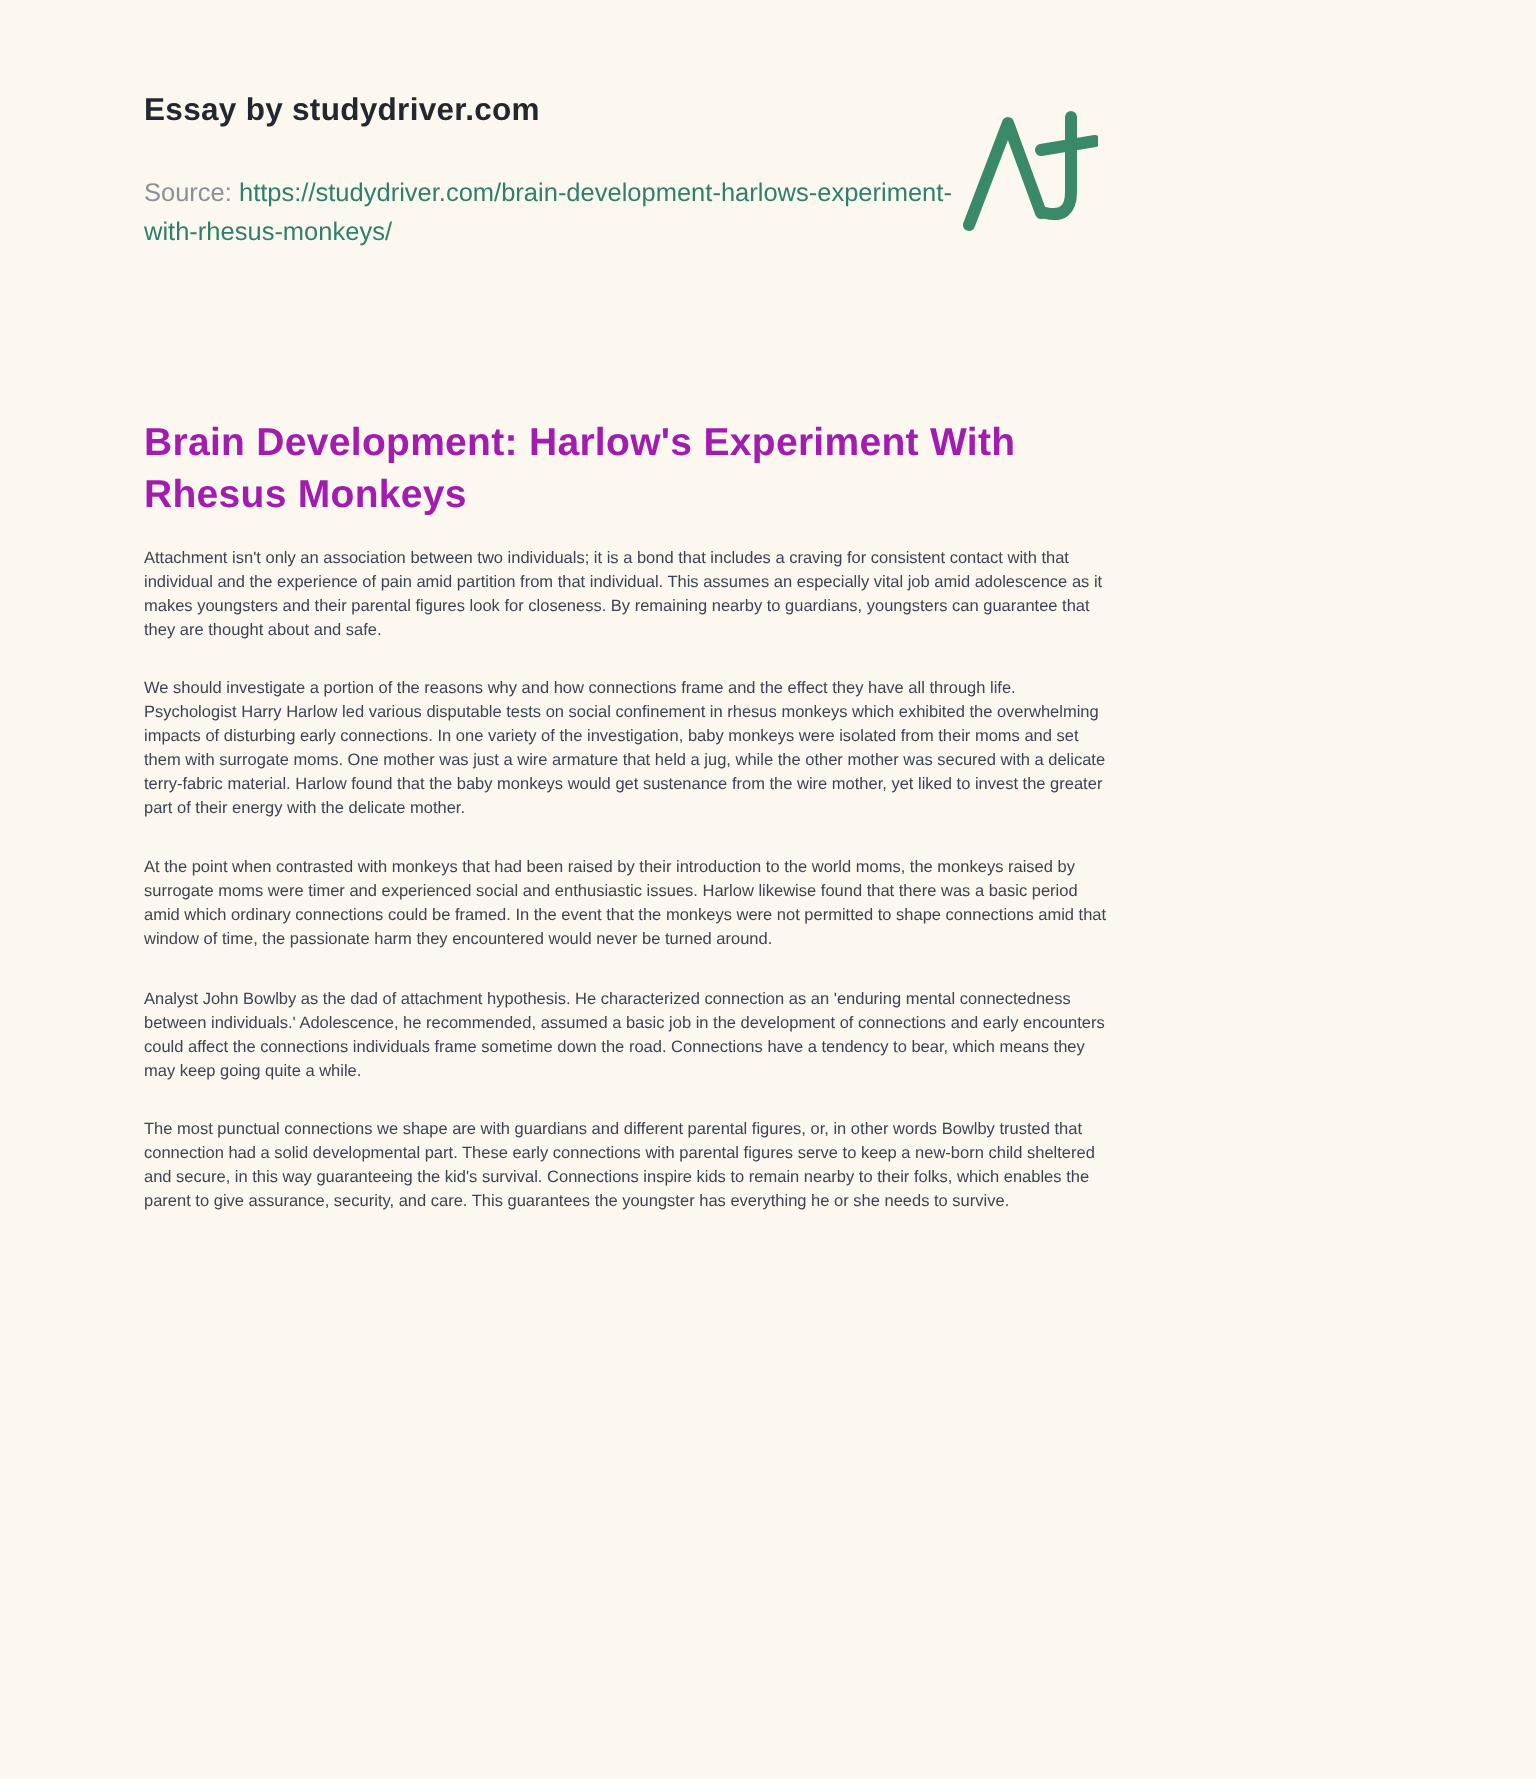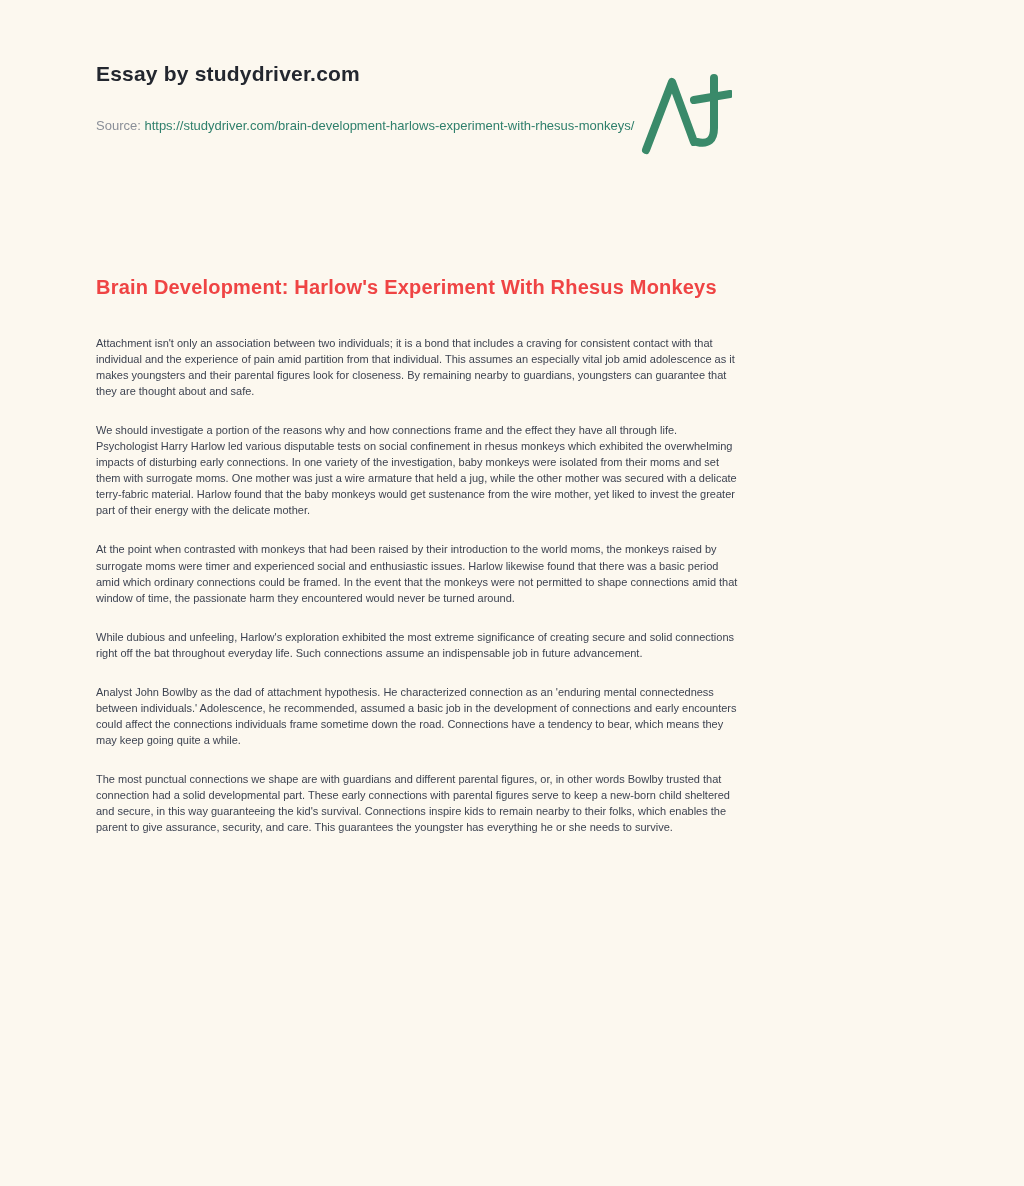--- a/index.html
+++ b/index.html
@@ -26,41 +26,41 @@
     max-width:660px;
   }
   .essay-by{
     font-size:21px;
     font-weight:bold;
     color:#23272f;
     margin:0 0 30px 0;
     letter-spacing:.2px;
   }
   .source-line{
-    font-size:13px;
+    font-size:17px;
     line-height:1.55;
     color:#8a8f98;
     margin:0;
   }
   .source-line a{
     color:#2e7f6b;
     text-decoration:none;
     word-break:break-word;
   }
   .logo{
     margin-top:8px;
     margin-right:8px;
     flex:0 0 auto;
   }
   .title{
-    font-size:20px;
+    font-size:26px;
     line-height:1.35;
     font-weight:bold;
-    color:#ef4444;
-    margin:108px 0 34px 0;
+    color:#a21caf;
+    margin:108px 0 17px 0;
     letter-spacing:.2px;
   }
   .body-text p{
     font-size:11px;
     line-height:1.46;
     margin:0 0 23px 0;
     color:#3d4351;
   }
 </style>
 </head>
@@ -86,18 +86,17 @@
       </svg>
     </div>
   </div>
 
   <h1 class="title">Brain Development: Harlow's Experiment With Rhesus Monkeys</h1>
 
   <div class="body-text">
       <p>Attachment isn't only an association between two individuals; it is a bond that includes a craving for consistent contact with that individual and the experience of pain amid partition from that individual. This assumes an especially vital job amid adolescence as it makes youngsters and their parental figures look for closeness. By remaining nearby to guardians, youngsters can guarantee that they are thought about and safe.</p>
       <p>We should investigate a portion of the reasons why and how connections frame and the effect they have all through life. Psychologist Harry Harlow led various disputable tests on social confinement in rhesus monkeys which exhibited the overwhelming impacts of disturbing early connections. In one variety of the investigation, baby monkeys were isolated from their moms and set them with surrogate moms. One mother was just a wire armature that held a jug, while the other mother was secured with a delicate terry-fabric material. Harlow found that the baby monkeys would get sustenance from the wire mother, yet liked to invest the greater part of their energy with the delicate mother.</p>
       <p>At the point when contrasted with monkeys that had been raised by their introduction to the world moms, the monkeys raised by surrogate moms were timer and experienced social and enthusiastic issues. Harlow likewise found that there was a basic period amid which ordinary connections could be framed. In the event that the monkeys were not permitted to shape connections amid that window of time, the passionate harm they encountered would never be turned around.</p>
-      <p>While dubious and unfeeling, Harlow's exploration exhibited the most extreme significance of creating secure and solid connections right off the bat throughout everyday life. Such connections assume an indispensable job in future advancement.</p>
       <p>Analyst John Bowlby as the dad of attachment hypothesis. He characterized connection as an 'enduring mental connectedness between individuals.' Adolescence, he recommended, assumed a basic job in the development of connections and early encounters could affect the connections individuals frame sometime down the road. Connections have a tendency to bear, which means they may keep going quite a while.</p>
       <p>The most punctual connections we shape are with guardians and different parental figures, or, in other words Bowlby trusted that connection had a solid developmental part. These early connections with parental figures serve to keep a new-born child sheltered and secure, in this way guaranteeing the kid's survival. Connections inspire kids to remain nearby to their folks, which enables the parent to give assurance, security, and care. This guarantees the youngster has everything he or she needs to survive.</p>
     </div>
 
 </div>
 
 </body></html>

